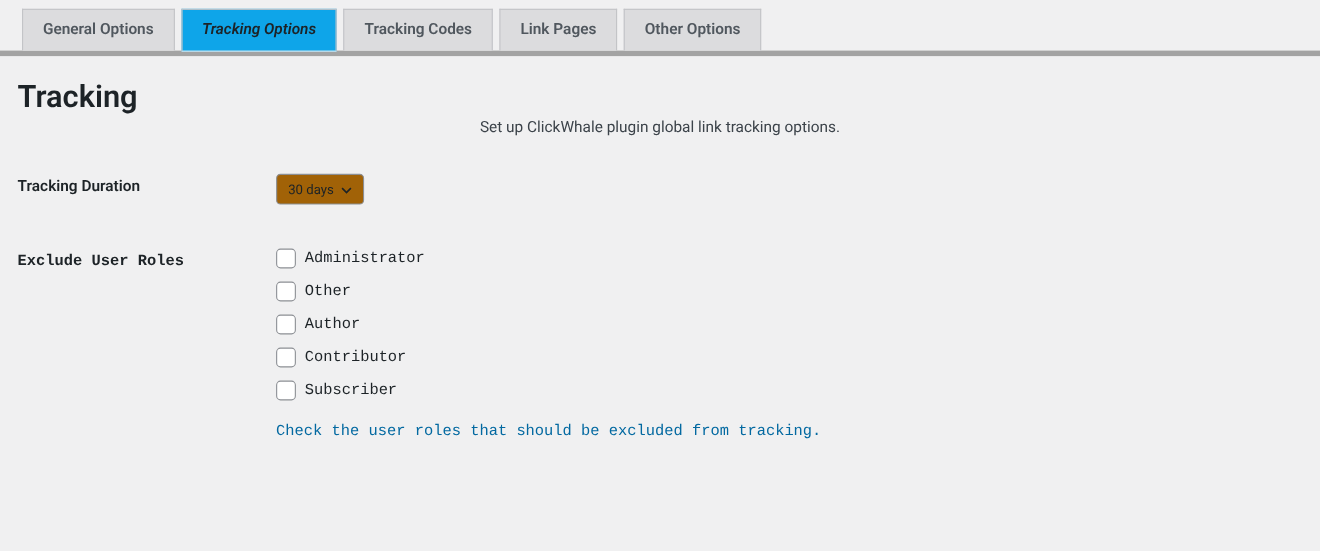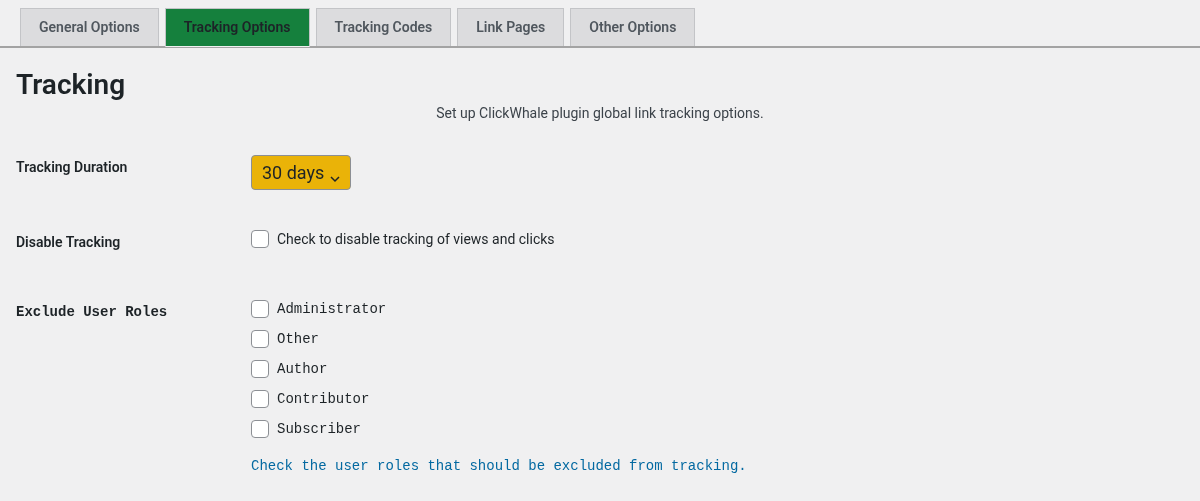--- a/index.html
+++ b/index.html
@@ -7,39 +7,40 @@
       background: #f0f0f1;
       font-family: -apple-system, BlinkMacSystemFont, "Segoe UI", Roboto, sans-serif;
       font-size: 14px;
       color: #1d2327;
       padding: 0;
     }
     .tabs {
       display: flex;
       gap: 0;
       padding: 8px 0 0 20px;
-      border-bottom: 2px solid #a3a3a3;
+      border-bottom: 5px solid #a3a3a3;
     }
     .tab {
       padding: 10px 18px;
       background: #dcdcde;
       border: 1px solid #c3c4c7;
       border-bottom: none;
       margin-right: 6px;
       color: #50575e;
       font-weight: 600;
       cursor: pointer;
       font-size: 14px;
       line-height: 1.2;
     }
     .tab.active {
-      background: #15803d;
+      background: #0ea5e9;
       border-bottom: 1px solid #f0f0f1;
       margin-bottom: -1px;
       color: #1d2327;
+      font-style: italic;
     }
     .content {
       padding: 20px 16px;
     }
     .section-title {
       font-size: 28px;
       font-weight: 600;
       margin-bottom: 4px;
     }
     .section-desc {
@@ -60,23 +61,23 @@
       font-size: 14px;
       padding-top: 4px;
       flex-shrink: 0;
     }
     .form-control { flex: 1; }
     .select {
       display: inline-flex;
       align-items: center;
       border: 1px solid #8c8f94;
       border-radius: 4px;
-      background: #eab308;
+      background: #a16207;
       padding: 6px 10px;
-      font-size: 18px;
+      font-size: 12px;
       cursor: pointer;
       gap: 6px;
     }
     .chevron {
       width: 10px;
       height: 10px;
       display: inline-block;
     }
     .checkbox-row {
       display: flex;
@@ -125,29 +126,20 @@
         <span>30 days</span>
         <span class="chevron">
           <svg viewBox="0 0 10 10" width="10" height="10">
               <path d="M1 3 L5 7 L9 3" fill="none" stroke="#1d2327" stroke-width="1.5"></path>
             </svg>
         </span>
       </div>
     </div>
   </div>
 
-  <div class="form-row">
-    <div class="form-label">Disable Tracking</div>
-    <div class="form-control">
-      <div class="checkbox-row">
-        <div class="checkbox"></div>
-        <span class="checkbox-label">Check to disable tracking of views and clicks</span>
-      </div>
-    </div>
-  </div>
 
   <div class="form-row">
     <div class="form-label">Exclude User Roles</div>
     <div class="form-control">
       <div class="checkbox-row">
         <div class="checkbox"></div>
         <span class="checkbox-label">Administrator</span>
       </div>
       <div class="checkbox-row">
         <div class="checkbox"></div>

